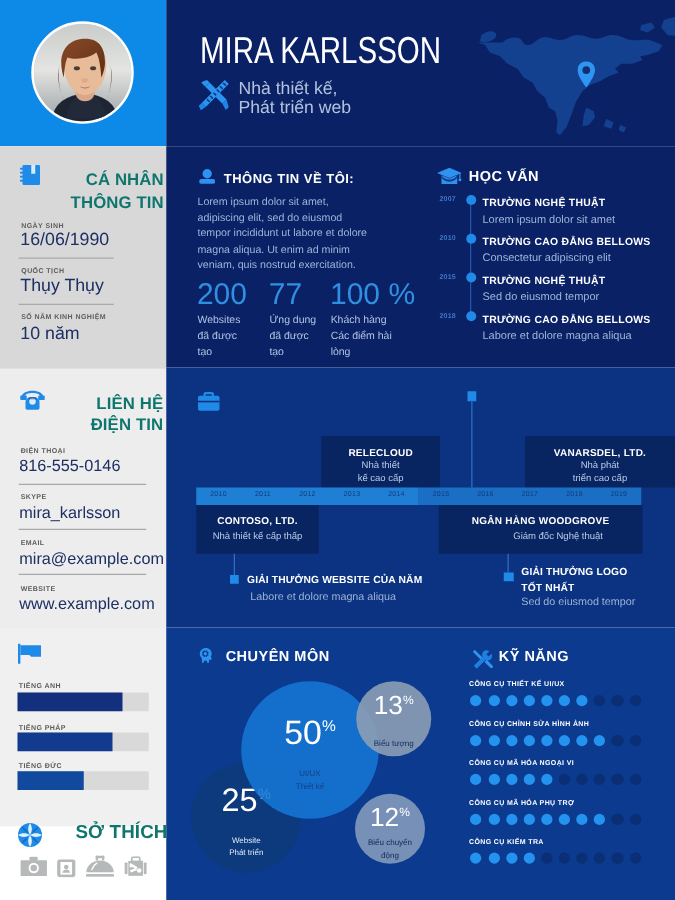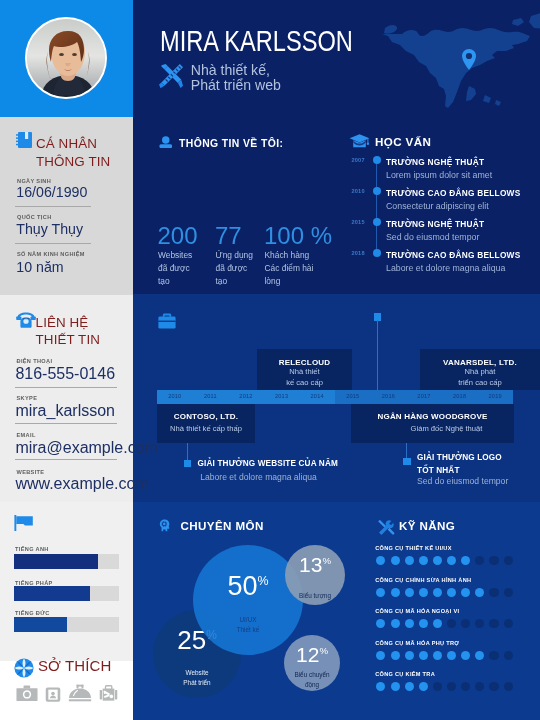--- a/index.html
+++ b/index.html
@@ -23,25 +23,25 @@
   .map-wrap{position:absolute;left:0;top:0;width:407px;height:117px;overflow:hidden;}
   .pin{position:absolute;left:329px;top:49px;width:14px;height:21px;}
 
   
   .sb{position:absolute;left:0;top:117px;width:133px;bottom:0;background:#ededed;}
   .sb-1{position:absolute;left:0;top:0;width:133px;height:178px;background:#d8d8d8;}
   .sb-2{position:absolute;left:0;top:178px;width:133px;height:207px;background:#ededed;}
   .sb-3{position:absolute;left:0;top:385px;width:133px;height:159px;background:#f0f0f0;}
   .sb-4{position:absolute;left:0;top:544px;width:133px;bottom:0;background:#ffffff;}
 
-  .sb-head{position:absolute;color:#7f1d1d;font-size:13.4px;font-weight:400;line-height:17.6px;letter-spacing:.1px;}
+  .sb-head{position:absolute;color:#0f766e;font-size:13.4px;font-weight:700;line-height:17.6px;letter-spacing:.1px;text-align:right;}
   .sb-ico{position:absolute;}
   .fld-lbl{position:absolute;font-size:5.6px;letter-spacing:.35px;color:#5d5d5d;font-weight:700;text-transform:uppercase;}
   .fld-val{position:absolute;font-size:14.2px;color:#1d2f63;}
-  .fld-val.c{font-size:16px;}
+  .fld-val.c{font-size:13px;}
   .fld-rule{position:absolute;height:1.4px;background:#a9a9a9;}
 
   .lang-lbl{position:absolute;font-size:5.6px;letter-spacing:.35px;color:#5d5d5d;font-weight:700;text-transform:uppercase;}
   .bar-bg{position:absolute;height:15px;background:#d9d9d9;}
   .bar-fg{position:absolute;height:15px;}
 
   
   .m1{position:absolute;left:133px;top:117px;right:0;height:177px;background:#0a2166;}
   .m2{position:absolute;left:133px;top:294px;right:0;height:208px;background:#0b3382;}
   .m3{position:absolute;left:133px;top:502px;right:0;bottom:0;background:#0b3a8f;}
@@ -218,21 +218,21 @@
     <svg viewBox="0 0 22 18" width="22" height="18">
       <path d="M11 1.6c-4.6 0-8.4 2-8.4 4.2 0 .9.6 1.6 1.6 2.2l1.7-1.4c-.5-.3-.8-.6-.8-1 0-1.1 2.6-2.2 5.9-2.2s5.9 1.1 5.9 2.2c0 .4-.3.7-.8 1l1.7 1.4c1-.6 1.6-1.3 1.6-2.2 0-2.2-3.8-4.2-8.4-4.2z" fill="#1f8ae8"></path>
       <rect x="1.2" y="5.4" width="5.2" height="3.6" rx=".8" fill="#1f8ae8"></rect>
       <rect x="15.6" y="5.4" width="5.2" height="3.6" rx=".8" fill="#1f8ae8"></rect>
       <path d="M5.4 10.6c0-2.6 2.5-4 5.6-4s5.6 1.4 5.6 4v4.8c0 .8-.6 1.4-1.4 1.4H6.8c-.8 0-1.4-.6-1.4-1.4z" fill="#1f8ae8"></path>
       <circle cx="11" cy="10.2" r="2.6" fill="#d8ecfb"></circle>
       <rect x="7.6" y="6.8" width="6.8" height="1.8" rx=".6" fill="#0d2060" opacity=".35"></rect>
     </svg>
   </div>
   <div class="sb-head" style="left:35.6px;top:313.5px;width:95px">LIÊN HỆ
-THIẾT TIN</div>
+ĐIỆN TIN</div>
 
   <div class="fld-lbl" style="left:16.5px;top:357.5px">ĐIỆN THOẠI</div>
   <div class="fld-val c" style="left:15.4px;top:365.4px">816-555-0146</div>
   <div class="fld-rule" style="left:15px;top:386.5px;width:102px"></div>
   <div class="fld-lbl" style="left:16.5px;top:394.8px">SKYPE</div>
   <div class="fld-val c" style="left:15.4px;top:402px">mira_karlsson</div>
   <div class="fld-rule" style="left:15px;top:423px;width:102px"></div>
   <div class="fld-lbl" style="left:16.5px;top:432.2px">EMAIL</div>
   <div class="fld-val c" style="left:15.4px;top:438.8px">mira@example.com</div>
   <div class="fld-rule" style="left:15px;top:459px;width:102px"></div>
@@ -309,20 +309,25 @@
     </span>
   </div>
 
   <div class="sec-ico" style="left:158.6px;top:134.2px">
     <svg viewBox="0 0 14 13" width="13.5" height="12.5">
       <circle cx="7" cy="4.2" r="3.9" fill="#2d92f0"></circle>
       <rect x=".4" y="8.6" width="13.2" height="4" rx="1.6" fill="#2d92f0"></rect>
     </svg>
   </div>
   <div class="sec-title" style="left:179px;top:138.2px;font-size:10.4px">THÔNG TIN VỀ TÔI:</div>
+  <div class="about-p" style="left:158px;top:155px;width:152px">Lorem ipsum dolor sit amet,
+adipiscing elit, sed do eiusmod
+tempor incididunt ut labore et dolore
+magna aliqua. Ut enim ad minim
+veniam, quis nostrud exercitation.</div>
   <div id="stats">
       <div class="stat-n" style="left:157.5px;top:222px">200</div>
       <div class="stat-l" style="left:158px;top:249px;width:64px">Websites
 đã được
 tạo</div>
       <div class="stat-n" style="left:215px;top:222px">77</div>
       <div class="stat-l" style="left:215.5px;top:249px;width:64px">Ứng dụng
 đã được
 tạo</div>
       <div class="stat-n" style="left:264px;top:222px">100 %</div>

